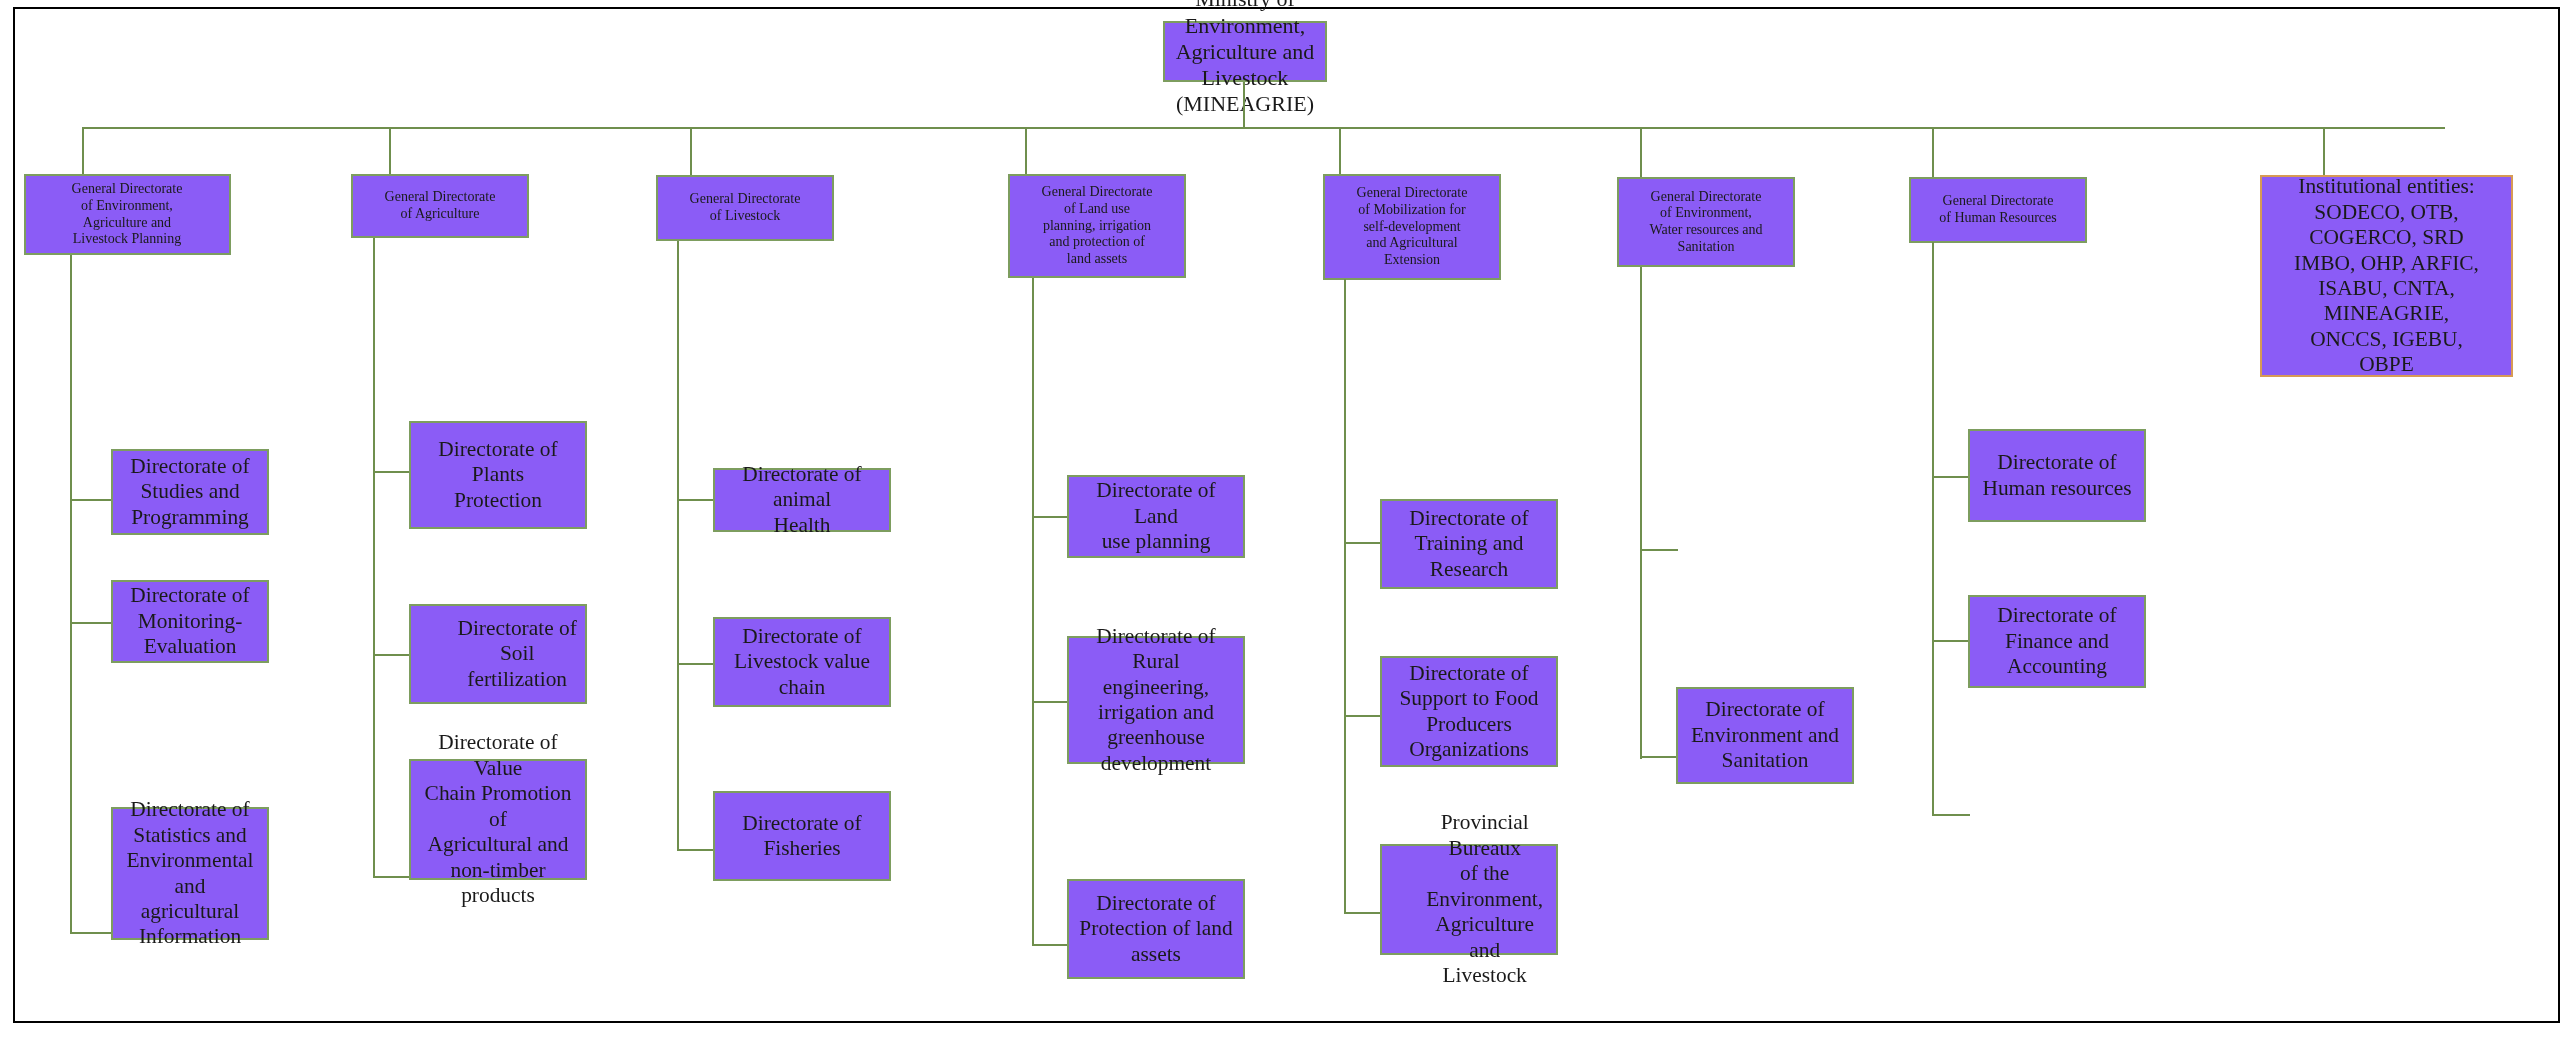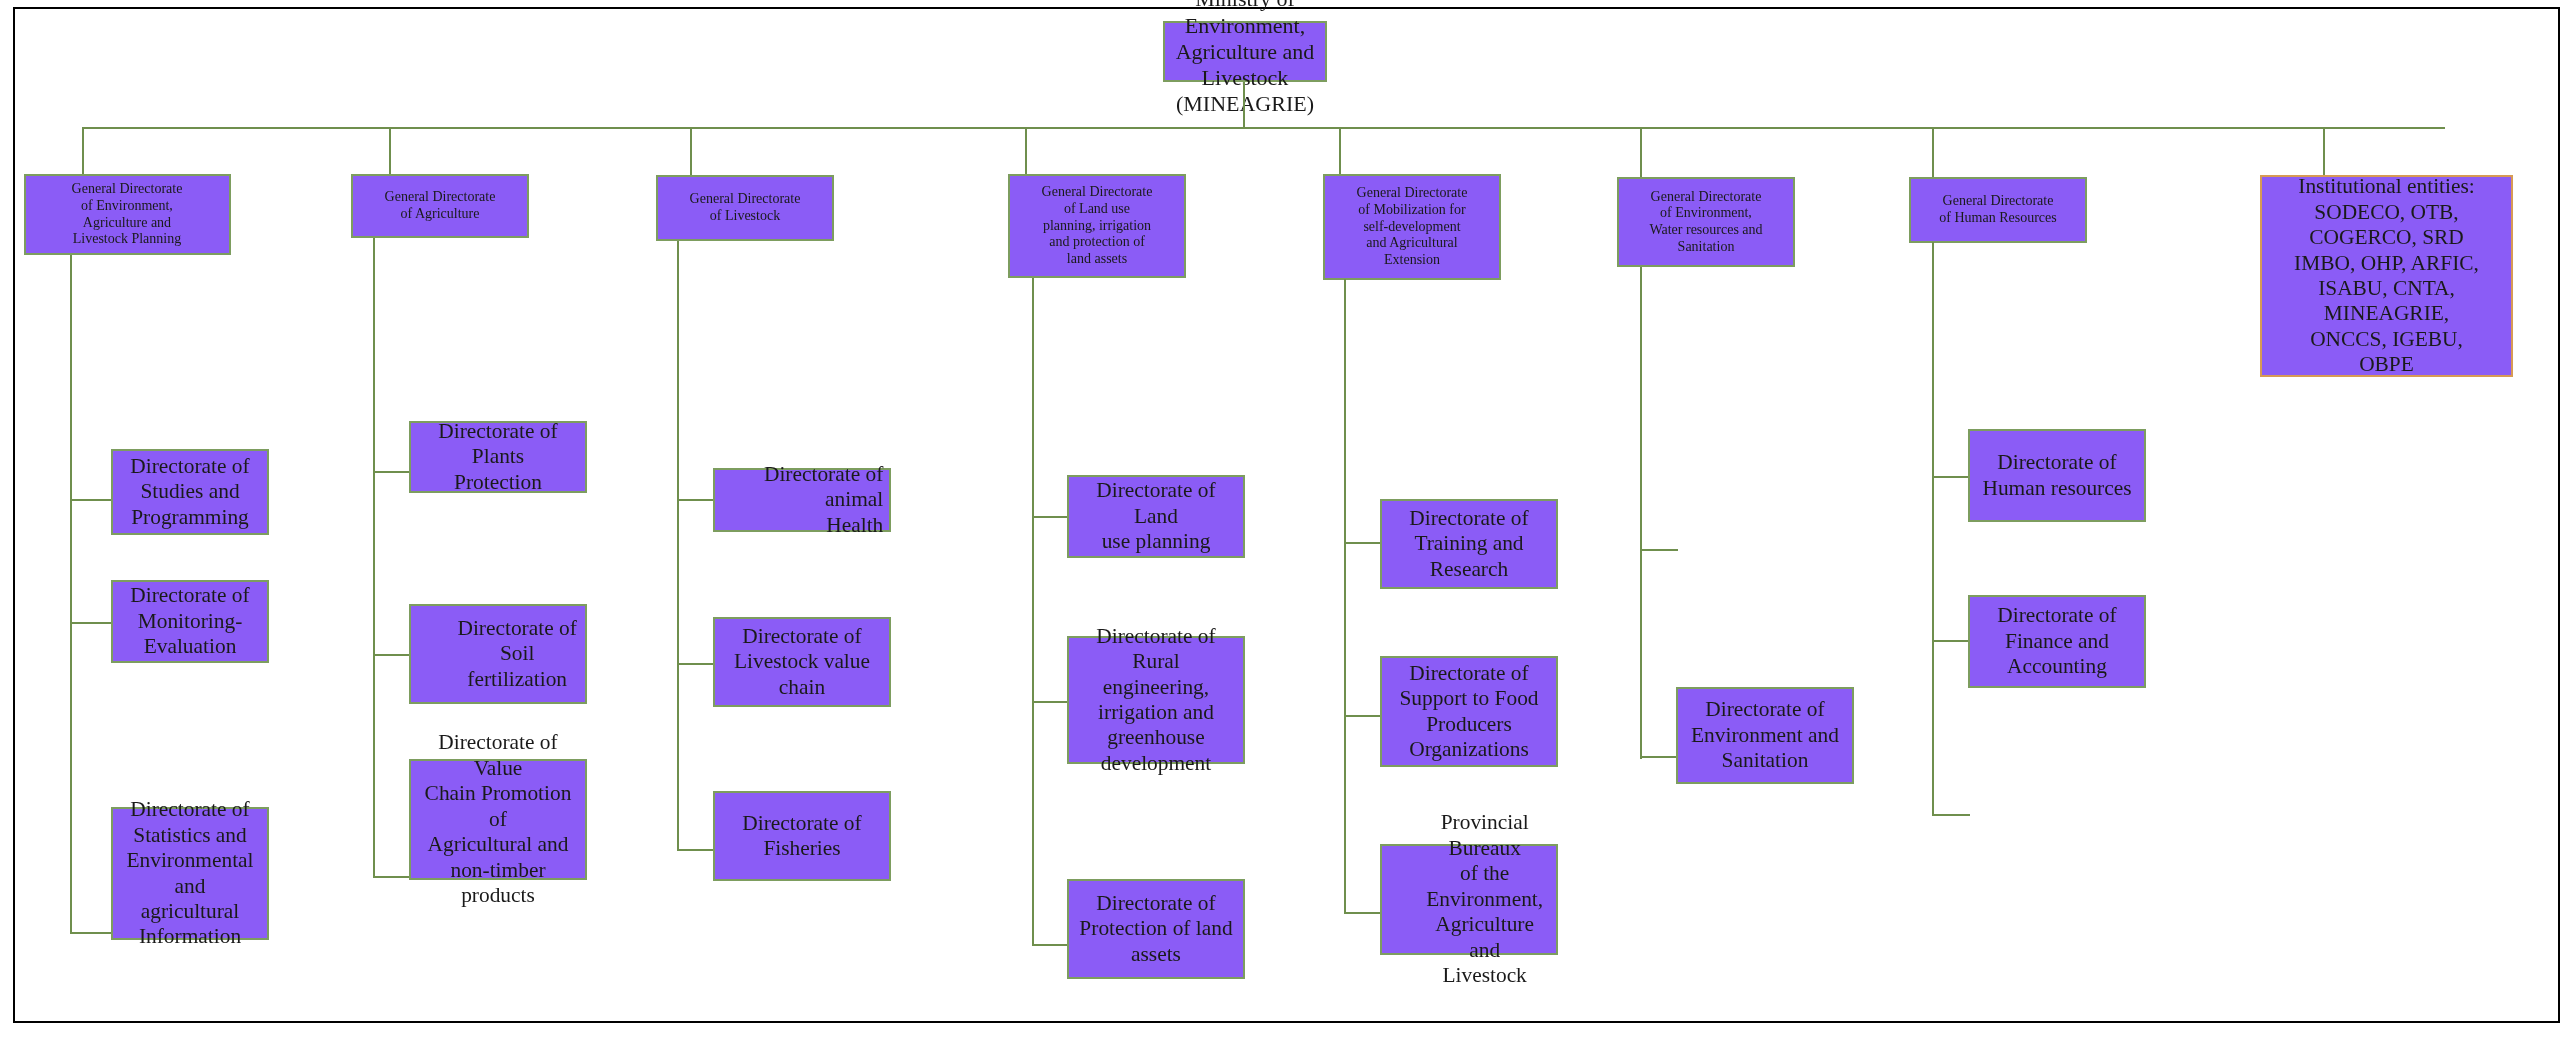--- a/index.html
+++ b/index.html
@@ -95,36 +95,36 @@
 Environmental and
 agricultural
 Information</div>
 
   <div class="node lvl1" style="left:351px; top:174px; width:178px; height:64px;">General Directorate
 of Agriculture</div>
   <div class="ln v" style="left:373px; top:238px; height:640px;"></div>
   <div class="ln h" style="left:373px; top:471px; width:38px;"></div>
   <div class="ln h" style="left:373px; top:654px; width:38px;"></div>
   <div class="ln h" style="left:373px; top:876px; width:38px;"></div>
-  <div class="node lvl2" style="left:409px; top:421px; width:178px; height:72px;">Directorate of Plants
+  <div class="node lvl2" style="left:409px; top:421px; width:178px; height:108px;">Directorate of Plants
 Protection</div>
   <div class="node lvl2" style="left:409px; top:604px; width:178px; height:100px;padding-left:44px;">Directorate of Soil
 fertilization</div>
   <div class="node lvl2" style="left:409px; top:759px; width:178px; height:121px;">Directorate of Value
 Chain Promotion of
 Agricultural and
 non-timber products</div>
 
   <div class="node lvl1" style="left:656px; top:175px; width:178px; height:66px;">General Directorate
 of Livestock</div>
   <div class="ln v" style="left:677px; top:241px; height:610px;"></div>
   <div class="ln h" style="left:677px; top:499px; width:38px;"></div>
   <div class="ln h" style="left:677px; top:663px; width:38px;"></div>
   <div class="ln h" style="left:677px; top:849px; width:38px;"></div>
-  <div class="node lvl2" style="left:713px; top:468px; width:178px; height:64px;text-align:right;">Directorate of animal
+  <div class="node lvl2" style="left:713px; top:468px; width:178px; height:64px;">Directorate of animal
 Health</div>
   <div class="node lvl2" style="left:713px; top:617px; width:178px; height:90px;">Directorate of
 Livestock value
 chain</div>
   <div class="node lvl2" style="left:713px; top:791px; width:178px; height:90px;">Directorate of
 Fisheries</div>
 
   <div class="node lvl1" style="left:1008px; top:174px; width:178px; height:104px;">General Directorate
 of Land use
 planning, irrigation

